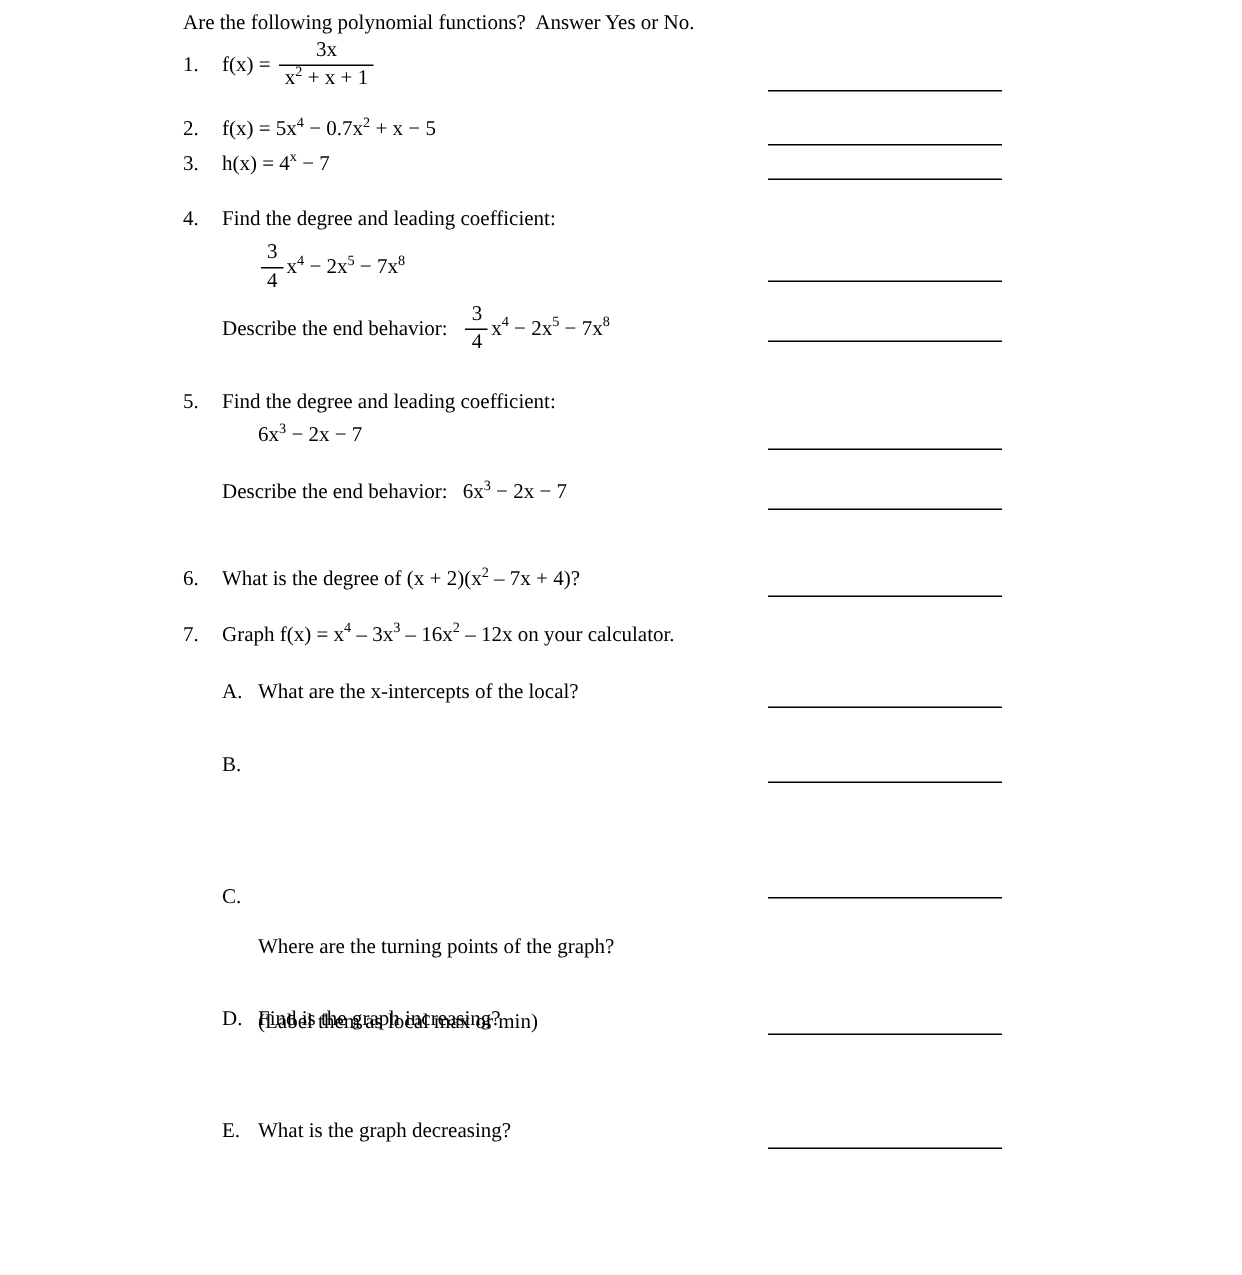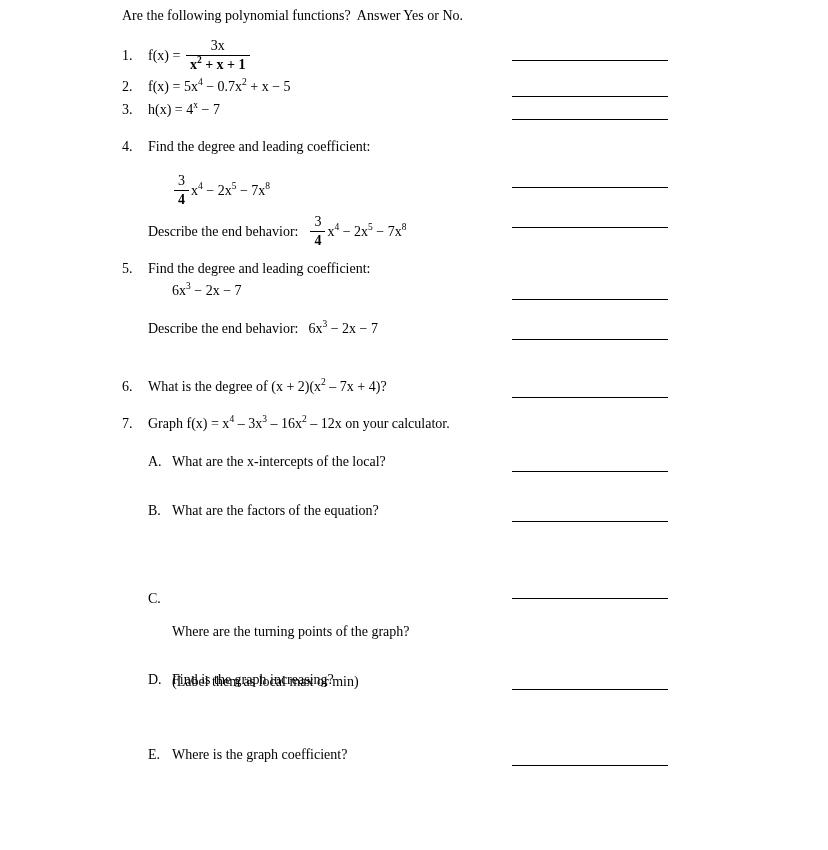--- a/index.html
+++ b/index.html
@@ -16,24 +16,24 @@
   .row { display:flex; align-items:center; }
   .qnum { display:inline-block; width:26px; }
   .qletter { display:inline-block; width:24px; }
   sup { font-size:9.5px; line-height:0; vertical-align:super; }
   .frac {
     display:inline-flex;
     flex-direction:column;
     text-align:center;
     vertical-align:middle;
     line-height:1.15;
-    margin:16px 2px;
+    margin:4px 2px;
   }
   .fnum { border-bottom:1px solid #000; padding:0 4px 1px 4px; }
-  .fden { padding:1px 4px 0 4px;font-weight:bold; }
+  .fden { padding:1px 4px 0 4px; }
   .answer-line {
     position:absolute;
     left:512px; width:156px; height:0;
     border-bottom:1px solid #000;
   }
   .endgap { display:inline-block; width:10px; }
   .twoline div { line-height:18px; }
 </style>
 </head>
 <body>
@@ -118,21 +118,20 @@
   </div>
 
   <div class="abs row" style="left:148px; top:454px;">
     <span class="qletter">A.</span>
     <span>What are the x-intercepts of the local?</span>
   </div>
   <div class="answer-line" style="top:471px;"></div>
 
   <div class="abs row" style="left:148px; top:503px;">
     <span class="qletter">B.</span>
-    <span>What are the factors of the equation?</span>
   </div>
   <div class="answer-line" style="top:521px;"></div>
 
   <div class="abs" style="left:148px; top:559px;">
     <div class="row twoline" style="align-items:flex-start;">
       <span class="qletter">C.</span>
       <span>
         <div>Where are the turning points of the graph?</div>
         <div>(Label them as local max or min)</div>
       </span>
@@ -141,17 +140,17 @@
   <div class="answer-line" style="top:598px;"></div>
 
   <div class="abs row" style="left:148px; top:672px;">
     <span class="qletter">D.</span>
     <span>Find is the graph increasing?</span>
   </div>
   <div class="answer-line" style="top:689px;"></div>
 
   <div class="abs row" style="left:148px; top:747px;">
     <span class="qletter">E.</span>
-    <span>Where is the graph coefficient?</span>
+    <span>What is the graph decreasing?</span>
   </div>
   <div class="answer-line" style="top:765px;"></div>
 
 </div>
 
 </body></html>

